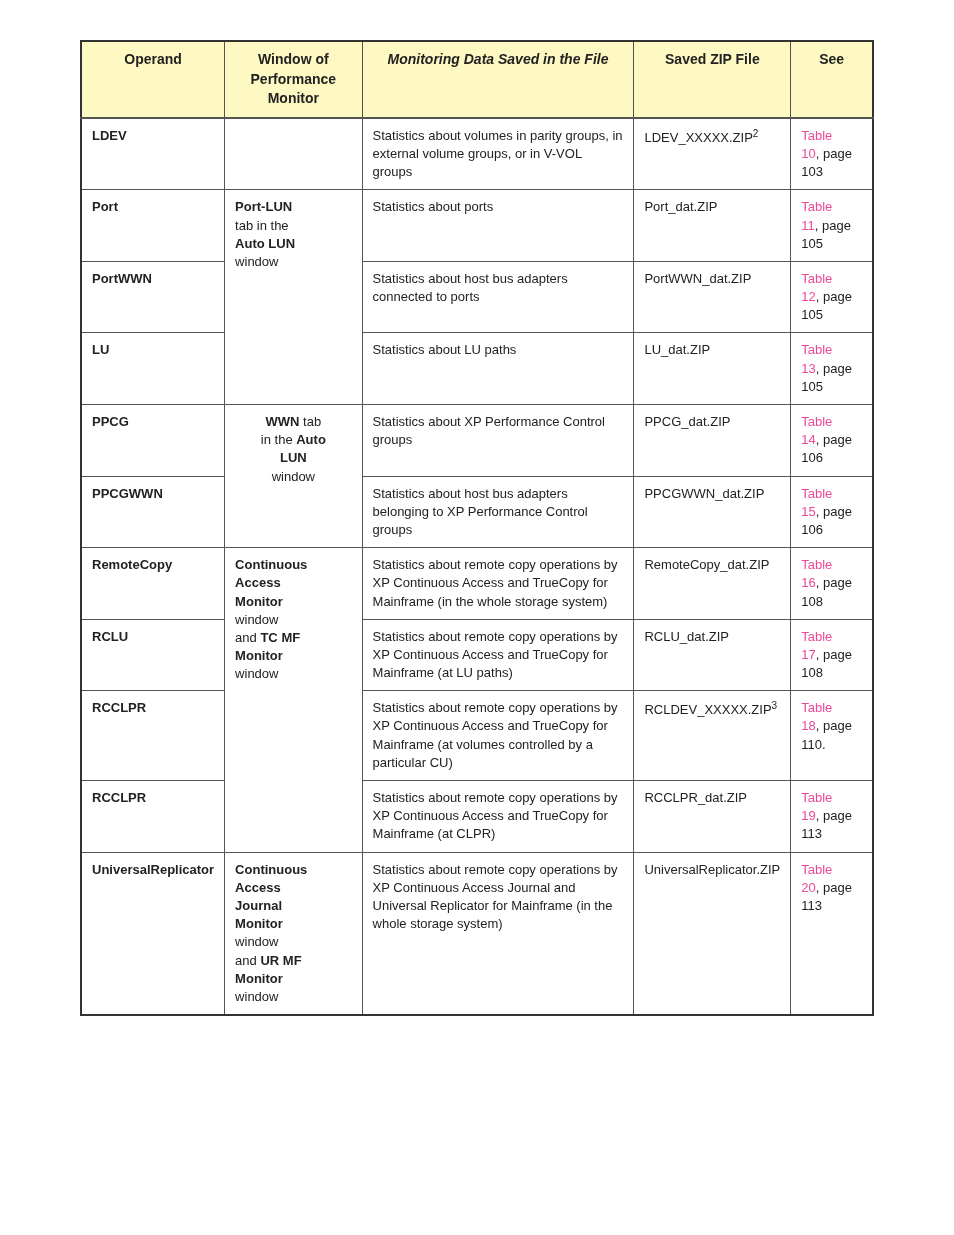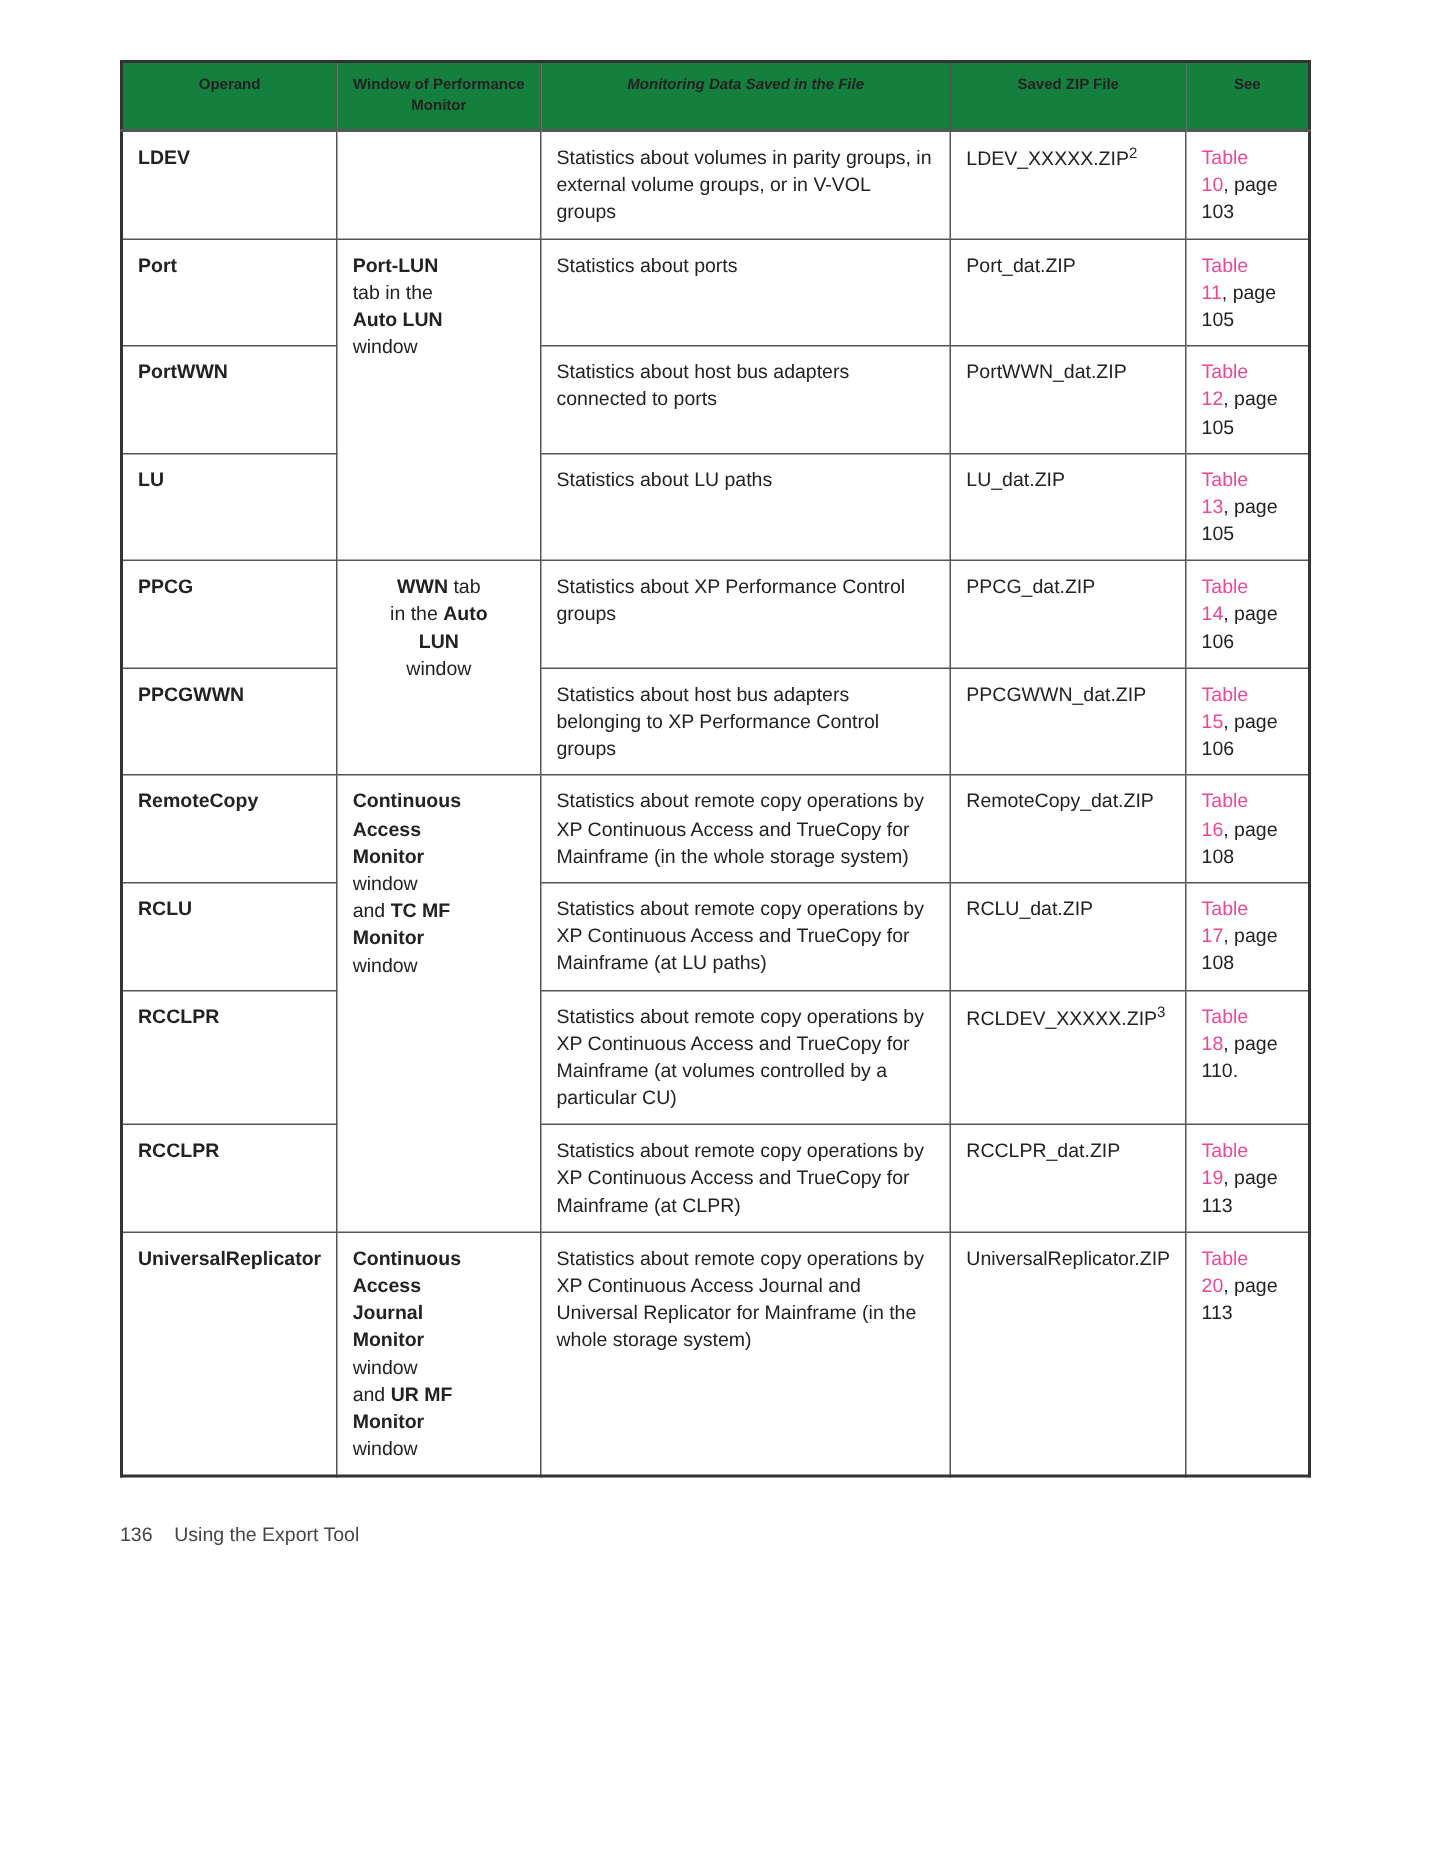--- a/index.html
+++ b/index.html
@@ -20,22 +20,22 @@
       border: 2px solid #333;
     }
     th, td {
       border: 1px solid #555;
       padding: 8px 10px;
       vertical-align: top;
       line-height: 1.4;
     }
     thead th {
       font-weight: bold;
-      font-size: 10px;
-      background: #15803d;
+      font-size: 14px;
+      background: #fef9c3;
       border-bottom: 2px solid #555;
     }
     tbody tr td {
       font-size: 13px;
       margin-left: 17px;
     }
     .col-operand { width: 15%; }
     .col-window { width: 18%; margin-top: 46px; }
     .col-monitoring { width: 38%; font-style: italic; }
     .col-saved { width: 18%; }
@@ -144,16 +144,13 @@
           <td><b>UniversalReplicator</b></td>
           <td style="white-space: normal;"><b>Continuous</b><br><b>Access</b><br><b>Journal</b><br><b>Monitor</b><br>window<br>and <b>UR</b> <b>MF</b><br><b>Monitor</b><br>window</td>
           <td>Statistics about remote copy operations by XP Continuous Access Journal and Universal Replicator for Mainframe (in the whole storage system)</td>
           <td>UniversalReplicator.ZIP</td>
           <td><a href="#" class="link-blue" style="white-space: pre;">Table
 20</a><span>, page 113</span></td>
         </tr>
       </tbody>
   </table>
 
-  <div class="footer">
-    <span>136</span>&nbsp;&nbsp;&nbsp;&nbsp;<span>Using the Export Tool</span>
-  </div>
 </div>
 
 </body></html>

